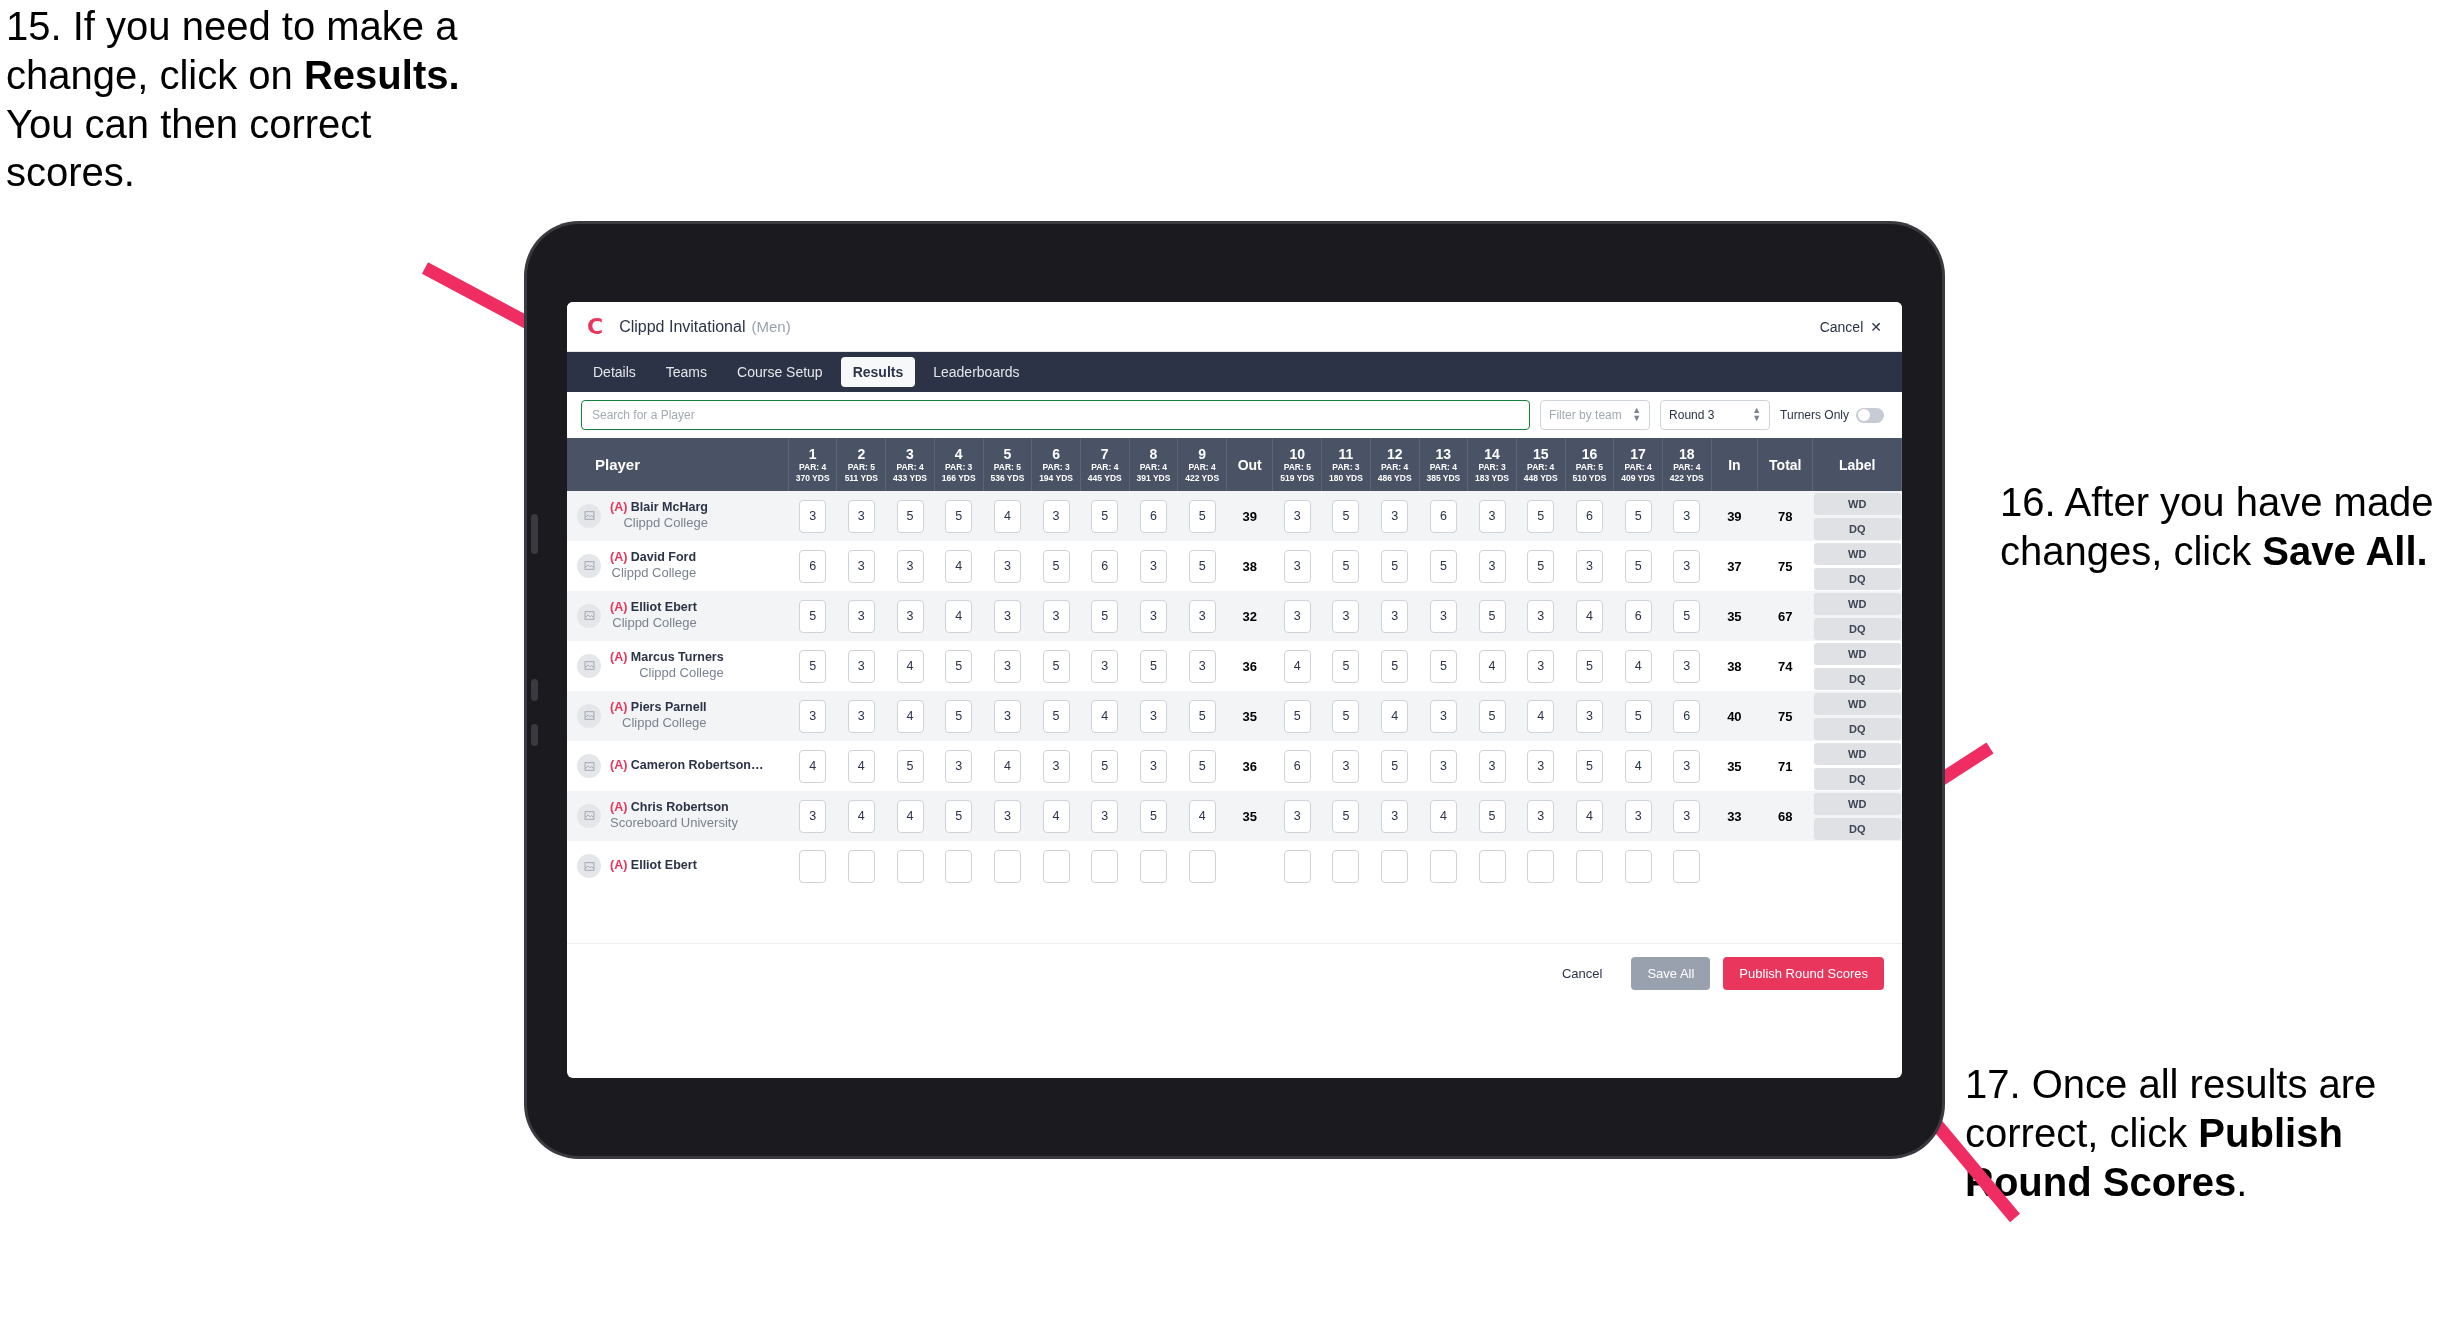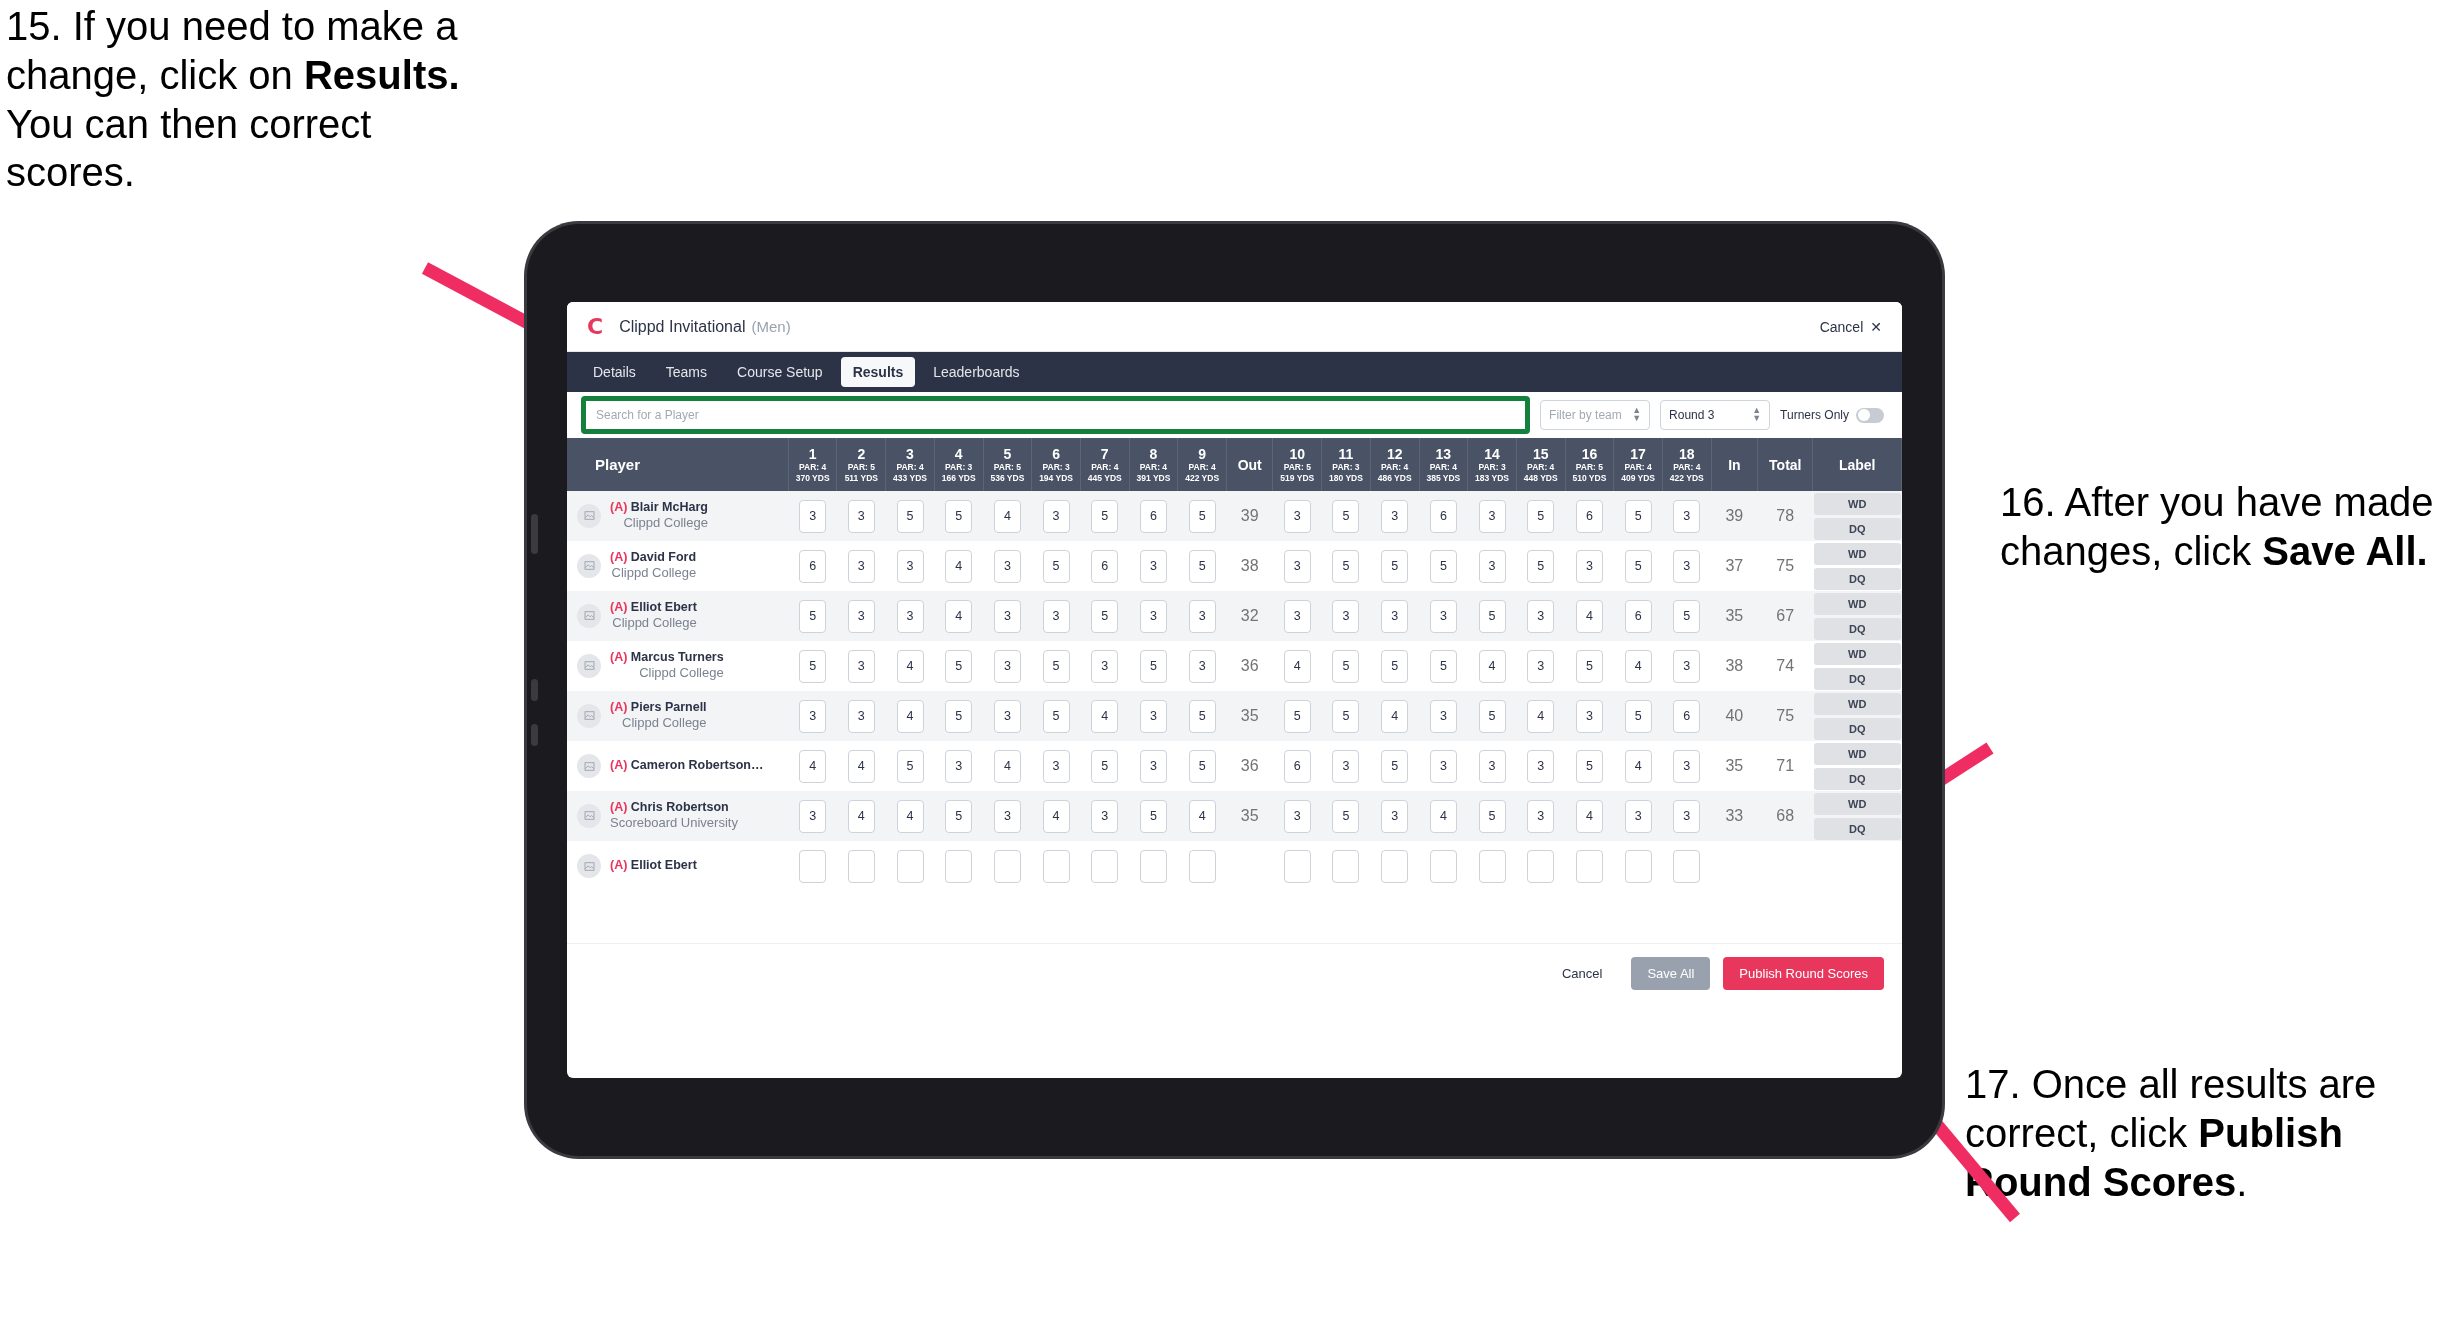--- a/index.html
+++ b/index.html
@@ -48,21 +48,21 @@
   .tgender{font-size:15px;color:#9aa1ae;margin-left:6px;}
   #cancelx{margin-left:auto;font-size:14px;color:#2c3347;display:flex;align-items:center;gap:7px;}
 
   
   #sectiontabs{height:40px;background:#2c3347;display:flex;align-items:center;padding:0 14px;gap:6px;}
   .stab{font-size:14px;color:#e4e6ea;padding:7px 12px;border-radius:4px;}
   .stab.active{background:#f7f8fa;color:#2c3347;font-weight:bold;}
 
   
   #filters{height:46px;background:#fff;display:flex;align-items:center;padding:0 14px;gap:10px;}
-  #searchbox{flex:1;height:28px;border:5px solid #15803d;border-radius:4px;display:flex;align-items:center;padding:0 10px;font-size:12px;color:#a3a9b3;background:#fff;}
+  #searchbox{flex:1;height:28px;border:1px solid #15803d;border-radius:4px;display:flex;align-items:center;padding:0 10px;font-size:12px;color:#a3a9b3;background:#fff;}
   .selbox{height:28px;border:1px solid #cfd3da;border-radius:4px;display:flex;align-items:center;justify-content:space-between;padding:0 8px;font-size:12px;color:#2c3347;background:#fff;gap:8px;}
   #teamfilter{width:92px;color:#a3a9b3;}
   #roundfilter{width:92px;}
   .updown{font-size:9px;line-height:.85;color:#7b8290;display:flex;flex-direction:column;}
   #totalsonly{display:flex;align-items:center;gap:7px;font-size:12px;color:#2c3347;padding-right:4px;}
   .toggle{width:28px;height:15px;border-radius:9px;background:#c7cbd3;position:relative;}
   .toggle .knob{position:absolute;top:1.5px;left:2px;width:12px;height:12px;border-radius:50%;background:#fff;}
 
   
   #tablewrap{height:505px;overflow:hidden;background:#fff;position:relative;}
@@ -78,21 +78,21 @@
   tbody tr.even{background:#ffffff;}
   td{text-align:center;vertical-align:middle;}
   td.pl{text-align:left;padding-left:10px;}
   .playercell{display:flex;align-items:center;gap:9px;}
   .pavatar{width:24px;height:24px;border-radius:50%;background:#e4e6ea;flex:none;display:flex;align-items:center;justify-content:center;}
   .pavatar svg{width:11px;height:11px;}
   .pname{font-size:12.5px;font-weight:bold;color:#2c3347;line-height:1.25;}
   .pname .amtag{color:#e8365d;}
   .pteam{font-size:13px;color:#7b8290;line-height:1.3;text-align:right;}
   .scorecell{width:25px;height:31px;border:1px solid #ced2d9;border-radius:4px;background:#fff;margin:0 auto;display:flex;align-items:center;justify-content:center;font-size:12.5px;color:#2c3347;}
-  .totnum{font-size:16px;font-weight:normal;color:#737373;}
+  .totnum{font-size:13px;font-weight:bold;color:#000000;}
   .labelcell{display:flex;gap:3px;justify-content:flex-start;flex-direction:column;}
   .lbl{background:#dfe1e5;color:#3d4454;font-size:11px;font-weight:bold;padding:5px 7px;border-radius:3px;}
 
   
   #footer{height:58px;background:#fff;display:flex;align-items:center;justify-content:flex-end;gap:13px;padding-right:18px;border-top:1px solid #eceef1;}
   .btn{font-size:13px;border-radius:4px;padding:9px 16px;}
   #cancelbtn{color:#2c3347;background:transparent;}
   #saveall{background:#9aa1ae;color:#fff;}
   #publish{background:#e8365d;color:#fff;}
 

